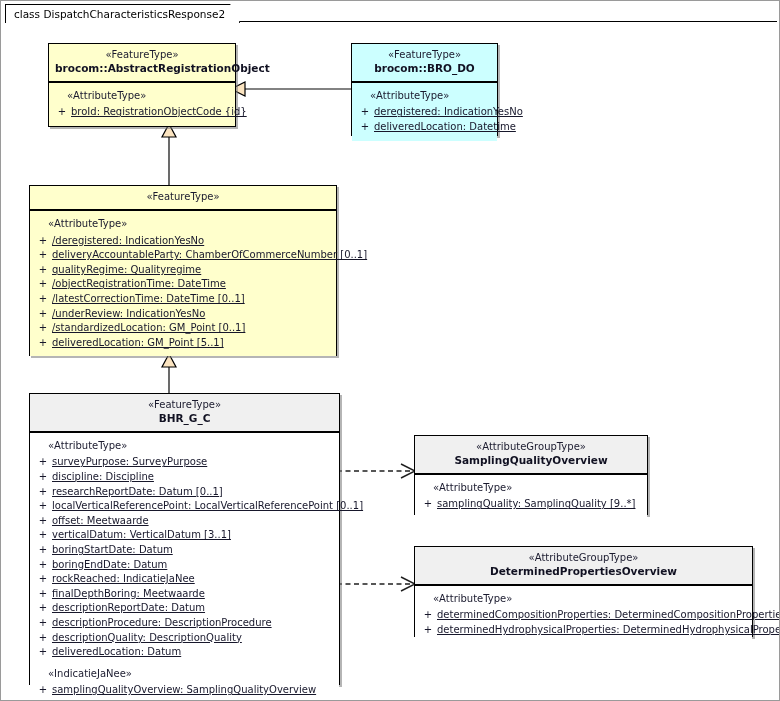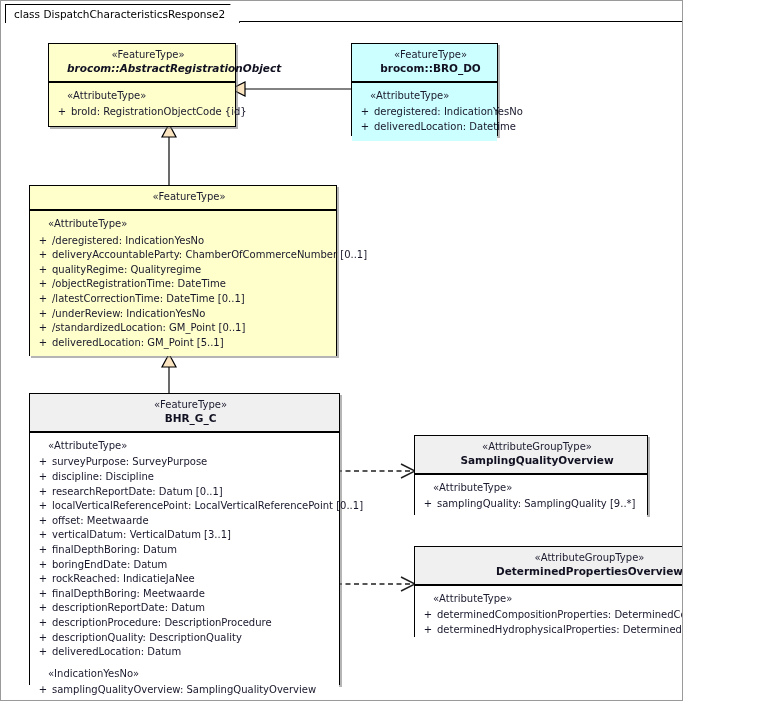--- a/index.html
+++ b/index.html
@@ -6,21 +6,21 @@
     margin: 0;
     padding: 0;
     background: #ffffff;
   }
   body {
     font-family: "DejaVu Sans", "Liberation Sans", sans-serif;
     -webkit-font-smoothing: antialiased;
   }
   #canvas {
     position: relative;
-    width: 683px;
+    width: 780px;
     height: 701px;
     background: #ffffff;
     border: 1px solid #9a9a9a;
     box-sizing: border-box;
     overflow: hidden;
   }
 
   
   .diagram-tab {
     position: absolute;
@@ -54,37 +54,37 @@
     position: absolute;
     box-sizing: border-box;
     border: 1px solid #000000;
     box-shadow: 2px 2px 0 0 rgba(120,120,120,0.55);
     background: #ffffff;
     z-index: 3;
   }
   .uml .head {
     box-sizing: border-box;
     border-bottom: 2px solid #000000;
-    padding: 5px 6px 6px 18px;
+    padding: 5px 6px 6px 6px;
     text-align: center;
     line-height: 1.22;
   }
   .uml .stereo {
     font-size: 10px;
     color: #1a1a2e;
     display: block;
   }
   .uml .cname {
     font-size: 10.5px;
     font-weight: bold;
     color: #111122;
     display: block;
     margin-top: 1px;
   }
-  .uml .cname.italic { font-style: italic; }
+  .uml .cname.italic { }
 
   .uml .body {
     padding: 6px 4px 6px 4px;
   }
   .uml .group-label {
     font-size: 10px;
     color: #1a1a2e;
     padding: 0 0 2px 14px;
     line-height: 1.45;
   }
@@ -94,21 +94,21 @@
     color: #17172b;
     line-height: 1.46;
     white-space: nowrap;
   }
   .uml .attr .vis {
     width: 18px;
     flex: 0 0 18px;
     text-align: center;
     color: #17172b;
   }
-  .uml .attr .txt { flex: 1 1 auto; }
+  .uml .attr .txt { flex: 1 1 auto; text-decoration: underline; }
   .uml .spacer { height: 7px; }
 
   
   .yellow .head { background: #ffffcc; }
   .yellow .body { background: #ffffcc; }
   .yellow { border-color: #000000; }
 
   .cyan .head { background: #ccffff; }
   .cyan .body { background: #ccffff; }
 
@@ -263,21 +263,21 @@
       <div class="attr">
         <span class="vis">+</span>
         <span class="txt">offset: Meetwaarde</span>
       </div>
       <div class="attr">
         <span class="vis">+</span>
         <span class="txt">verticalDatum: VerticalDatum [3..1]</span>
       </div>
       <div class="attr">
         <span class="vis">+</span>
-        <span class="txt">finalDepthBoring: Datum</span>
+        <span class="txt">boringStartDate: Datum</span>
       </div>
       <div class="attr">
         <span class="vis">+</span>
         <span class="txt">boringEndDate: Datum</span>
       </div>
       <div class="attr">
         <span class="vis">+</span>
         <span class="txt">rockReached: IndicatieJaNee</span>
       </div>
       <div class="attr">
@@ -296,21 +296,21 @@
         <span class="vis">+</span>
         <span class="txt">descriptionQuality: DescriptionQuality</span>
       </div>
       <div class="attr">
         <span class="vis">+</span>
         <span class="txt">deliveredLocation: Datum</span>
       </div>
 
       <div class="spacer"></div>
 
-      <div class="group-label">«IndicationYesNo»</div>
+      <div class="group-label">«IndicatieJaNee»</div>
       <div class="attr">
         <span class="vis">+</span>
         <span class="txt">samplingQualityOverview: SamplingQualityOverview</span>
       </div>
       <div class="attr">
         <span class="vis">+</span>
         <span class="txt">determinedPropertiesOverview: DeterminedPropertiesOverview [0..1]</span>
       </div>
     </div>
   </div>

